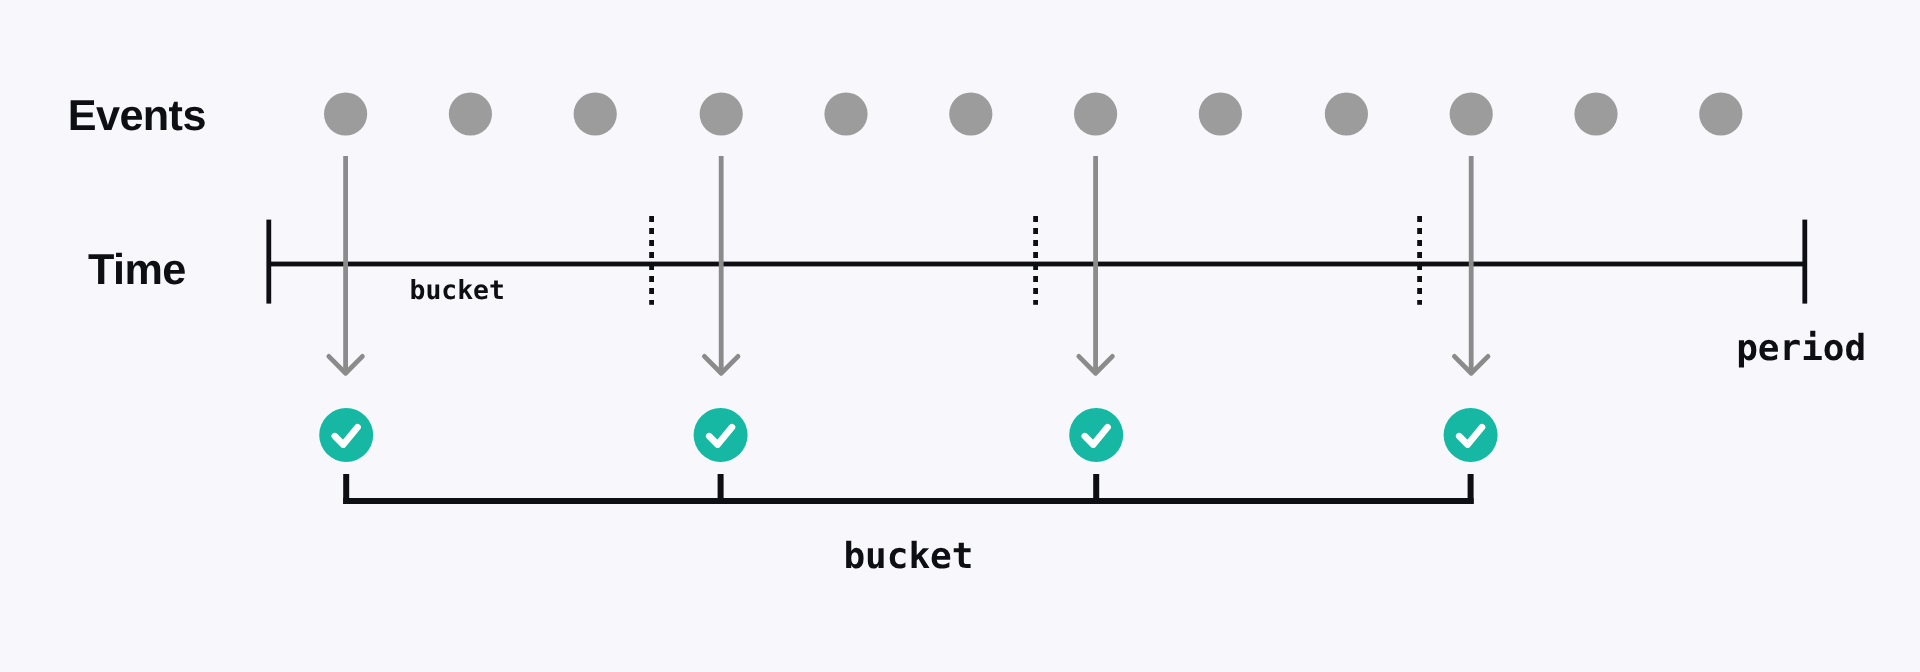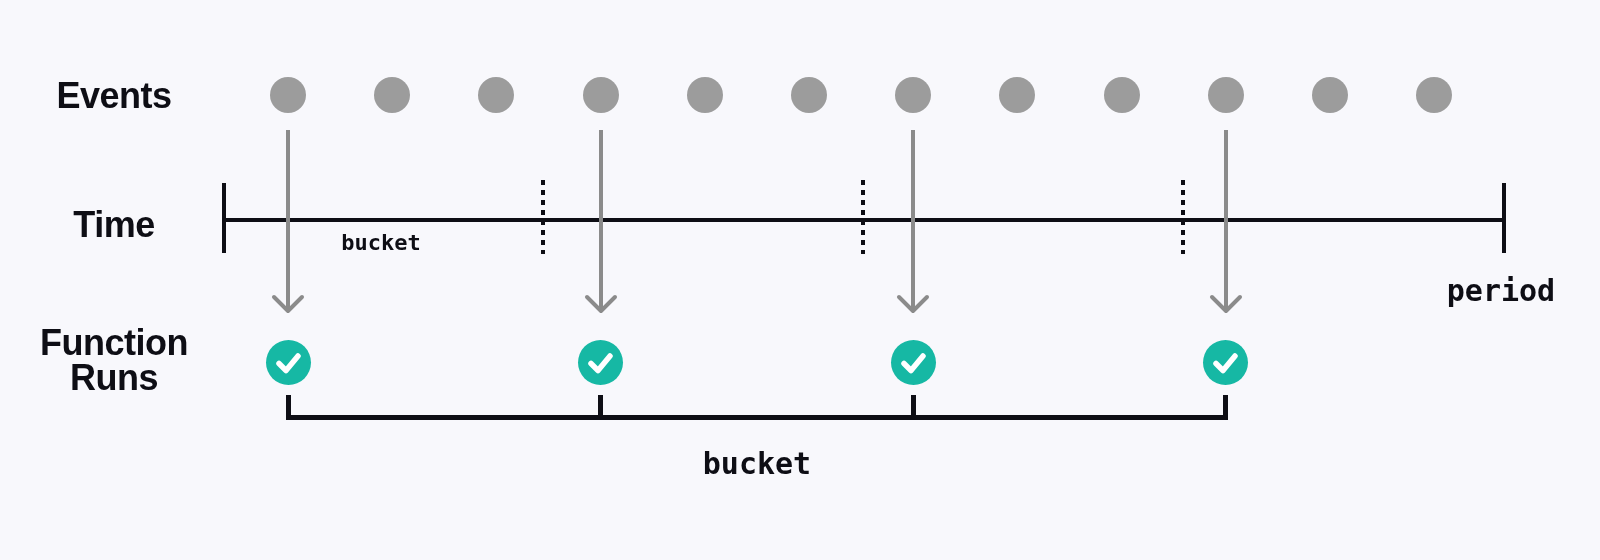--- a/index.html
+++ b/index.html
@@ -58,24 +58,20 @@
 </style>
 </head>
 <body>
 
 <div class="canvas">
 
   <div class="row-label label-events">Events</div>
 
   <div class="row-label label-time">Time</div>
 
-  <div class="row-label label-function-runs">
-    <span>Function</span><br>
-    <span>Runs</span>
-  </div>
 
   <div id="diagram-gen">
       <div class="dot" style="left: 270px; top: 77px; width: 36px; height: 36px;"></div>
       <div class="dot" style="left: 374.2px; top: 77px; width: 36px; height: 36px;"></div>
       <div class="dot" style="left: 478.4px; top: 77px; width: 36px; height: 36px;"></div>
       <div class="dot" style="left: 582.6px; top: 77px; width: 36px; height: 36px;"></div>
       <div class="dot" style="left: 686.8px; top: 77px; width: 36px; height: 36px;"></div>
       <div class="dot" style="left: 791px; top: 77px; width: 36px; height: 36px;"></div>
       <div class="dot" style="left: 895.2px; top: 77px; width: 36px; height: 36px;"></div>
       <div class="dot" style="left: 999.4px; top: 77px; width: 36px; height: 36px;"></div>

